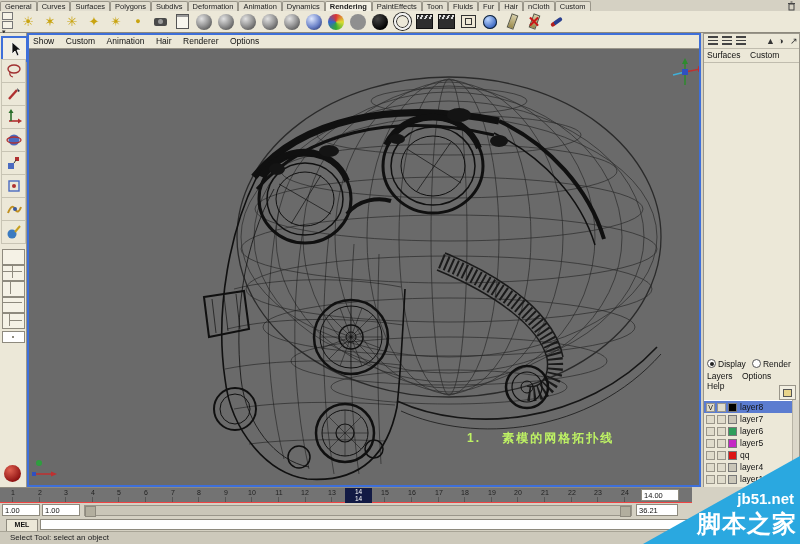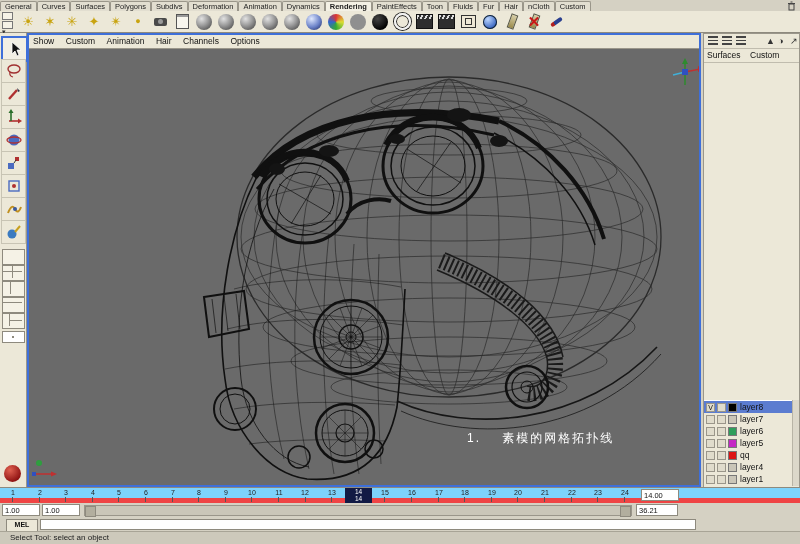--- a/index.html
+++ b/index.html
@@ -41,21 +41,21 @@
   .tool-btn{position:absolute;left:1px;width:23px;height:22px;background:#ece8d8;border:1px solid #c8c4b4;
             display:flex;align-items:center;justify-content:center;}
   .tool-btn.active{border:2px solid #3e6fd9;background:#f2efe4;}
   .layout-btn{position:absolute;left:2px;width:21px;height:14px;background:#f5f2e6;border:1px solid #8e8a7e;}
   .layout-btn i{position:absolute;background:#8e8a7e;}
   
   #viewport-panel{position:absolute;left:27px;top:33px;width:674px;height:454px;border:2px solid #3e6fd9;background:#ece8d8;box-sizing:border-box;}
   #panel-menu{height:13px;background:#ece8d8;border-bottom:1px solid #9a968a;padding-left:4px;}
   .pm-item{display:inline-block;font-size:8.5px;margin-right:9px;line-height:12px;color:#111;}
   #canvas{position:relative;width:670px;height:436px;background:#6a6a6a;overflow:hidden;}
-  #annotation{position:absolute;left:438px;top:381px;color:#ffffff;font-size:12px;font-weight:normal;white-space:pre;letter-spacing:2px;}
+  #annotation{position:absolute;left:438px;top:381px;color:#bef264;font-size:12px;font-weight:bold;white-space:pre;letter-spacing:2px;}
   #axis-top{position:absolute;left:638px;top:8px;}
   #axis-bottom{position:absolute;left:2px;top:410px;}
   
   #right-panel{position:absolute;left:703px;top:33px;width:97px;height:454px;background:#ece8d8;border:1px solid #9a968a;box-sizing:border-box;}
   #rp-icons{position:relative;height:14px;border-bottom:1px solid #c0bcae;}
   .rp-ic{position:absolute;top:2px;width:10px;height:9px;}
   .bars{background:repeating-linear-gradient(to bottom,#444 0 1.5px,transparent 1.5px 3.5px);}
   #rp-tabs{height:13px;border-bottom:1px solid #c0bcae;padding-left:3px;}
   .rp-tab{display:inline-block;font-size:8.5px;margin-right:7px;line-height:12px;}
   #layer-editor{position:absolute;left:0;top:323px;width:95px;}
@@ -68,21 +68,21 @@
   #new-layer-btn{position:absolute;right:3px;top:1px;width:15px;height:13px;border:1px solid #9a968a;background:#f1eee0;}
   #new-layer-btn i{position:absolute;left:3px;top:3px;width:7px;height:6px;border:1px solid #555;background:#e8d48a;}
   #layer-list{position:absolute;left:0;top:366px;width:95px;height:86px;background:#ece8d8;border-top:1px solid #fff;}
   .layer-row{position:relative;height:12px;display:flex;align-items:center;font-size:8.5px;}
   .layer-row.selected{background:#5b7cd0;}
   .cell{width:9px;height:9px;border:1px solid #9a968a;background:#e0dccc;margin-left:2px;font-size:7px;line-height:8px;text-align:center;box-sizing:border-box;}
   .swatch{width:9px;height:9px;border:1px solid #777;background:#cac6b8;margin:0 3px 0 2px;box-sizing:border-box;}
   .lname{flex:1;}
   #ll-scroll{position:absolute;right:0;top:366px;width:6px;height:86px;background:#dcd8ca;border-left:1px solid #b8b4a6;}
   
-  #time-ruler{position:absolute;left:0;top:487px;width:800px;height:16px;background:#7dd3fc;border-top:1px solid #8e8a7e;border-bottom:5px solid #ef4444;box-sizing:border-box;}
+  #time-ruler{position:absolute;left:0;top:487px;width:692px;height:16px;background:#737373;border-top:1px solid #8e8a7e;border-bottom:1px solid #ef4444;box-sizing:border-box;}
   .fnum{position:absolute;top:1px;width:18px;text-align:center;font-size:7px;color:#222;}
   #ticks{position:absolute;left:12px;top:9px;width:622px;height:5px;
          background:repeating-linear-gradient(to right,#555 0 1px,transparent 1px 26.6px);}
   #cur-frame{position:absolute;left:345px;top:0;width:27px;height:15px;background:#121a44;color:#fff;
              font-size:6.5px;text-align:center;line-height:7px;}
   #cur-time-field{position:absolute;left:641px;top:1px;width:38px;height:12px;background:#fff;border:1px solid #8e8a7e;
                   font-size:7.5px;line-height:12px;padding-left:2px;box-sizing:border-box;}
   
   #range-row{position:absolute;left:0;top:503px;width:800px;height:15px;background:#d5d1c3;}
   .rfield{position:absolute;top:1px;height:12px;background:#fff;border:1px solid #8e8a7e;font-size:7.5px;line-height:11px;padding-left:2px;box-sizing:border-box;}
@@ -283,21 +283,21 @@
       </div>
     <div style="position:absolute;left:4px;top:432px;width:17px;height:17px;border-radius:50%;background:radial-gradient(circle at 35% 30%,#e06050,#8c1010 75%);"></div>
   </div>
 
   <div id="viewport-panel">
     <div id="panel-menu">
       <span class="pm-item">Show</span>
       <span class="pm-item">Custom</span>
       <span class="pm-item">Animation</span>
       <span class="pm-item">Hair</span>
-      <span class="pm-item">Channels</span>
+      <span class="pm-item">Renderer</span>
       <span class="pm-item">Options</span>
     </div>
     <div id="canvas">
       <svg width="670" height="436" viewBox="0 0 670 436">
 
         <g fill="none" stroke="#202020" stroke-width="0.7" opacity="0.85">
           <ellipse cx="420" cy="188" rx="212" ry="160" stroke-width="1.3"></ellipse>
           <ellipse cx="420" cy="188" rx="18" ry="158"></ellipse>
           <ellipse cx="420" cy="188" rx="50" ry="158"></ellipse>
           <ellipse cx="420" cy="188" rx="82" ry="157"></ellipse>
@@ -442,20 +442,36 @@
       <span class="rp-ic bars" style="left:32px"></span>
       <span class="rp-ic" style="left:62px;color:#333;font-size:9px;">▲</span>
       <span class="rp-ic" style="left:74px;color:#333;font-size:9px;">◑</span>
       <span class="rp-ic" style="left:86px;color:#333;font-size:9px;">↗</span>
     </div>
     <div id="rp-tabs">
       <span class="rp-tab">Surfaces</span>
       <span class="rp-tab">Custom</span>
     </div>
 
+    <div id="layer-editor">
+      <div class="radio-row">
+        <span><span class="radio on"></span><span>Display</span></span>
+        <span><span class="radio"></span><span>Render</span></span>
+      </div>
+      <div class="le-menu">
+        <span>Layers</span>
+        <span>Options</span>
+        <span>Help</span>
+      </div>
+      <div id="le-toolbar">
+        <span id="new-layer-btn">
+            <i></i>
+          </span>
+      </div>
+    </div>
 
     <div id="layer-list">
       <div class="layer-row selected">
         <span class="cell">V</span>
         <span class="cell"></span>
         <span class="swatch" style="background: rgb(0, 0, 0);"></span>
         <span class="lname">layer8</span>
       </div>
       <div class="layer-row">
         <span class="cell"></span>
@@ -542,14 +558,18 @@
 
   <div id="command-row">
     <div id="mel-btn">MEL</div>
     <input id="mel-input" value="" style="">
   </div>
 
   <div id="help-row">
     <span>Select Tool: select an object</span>
   </div>
 
+  <div id="watermark">
+    <div id="wm1">jb51.net</div>
+    <div id="wm2">脚本之家</div>
+  </div>
 
 </div>
 
 </body></html>

